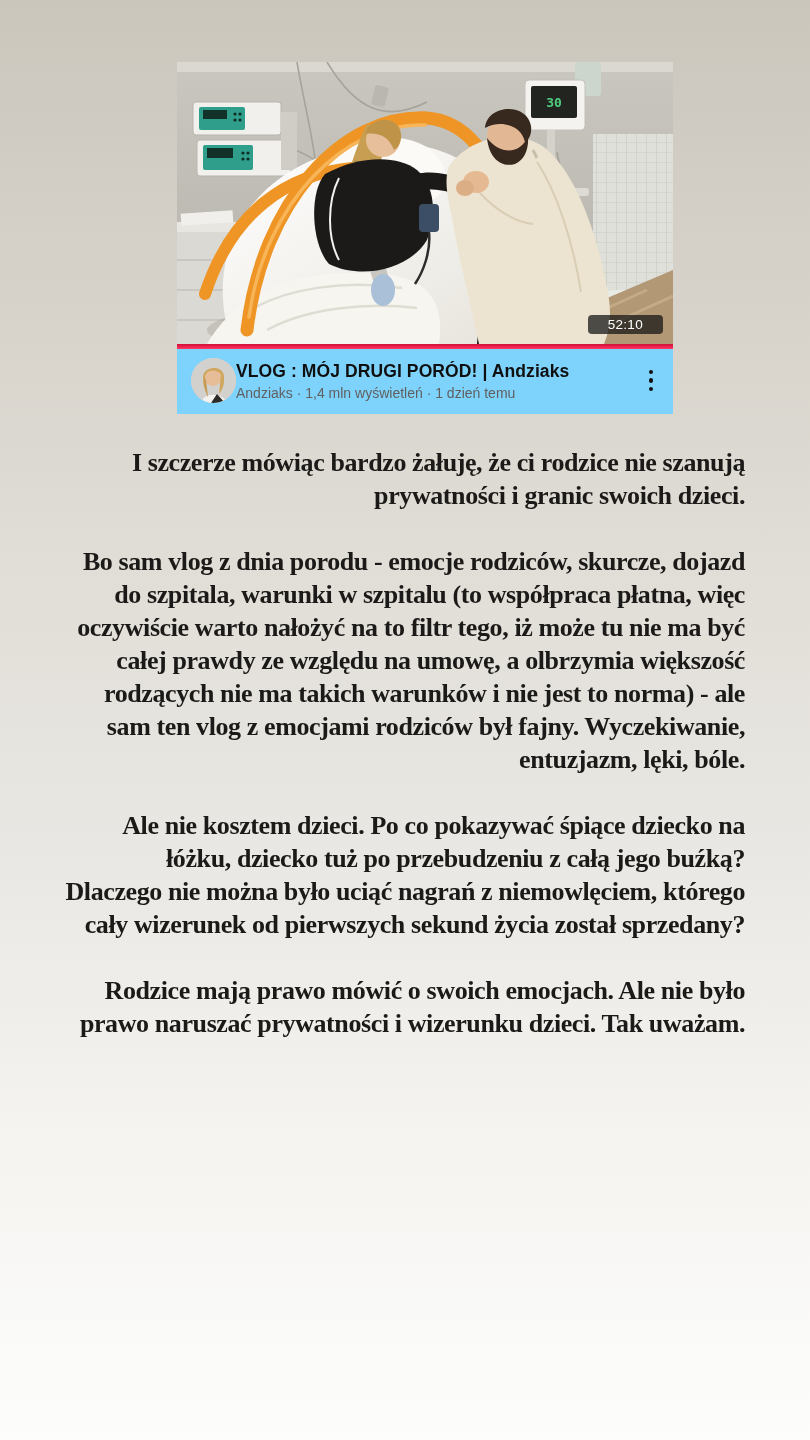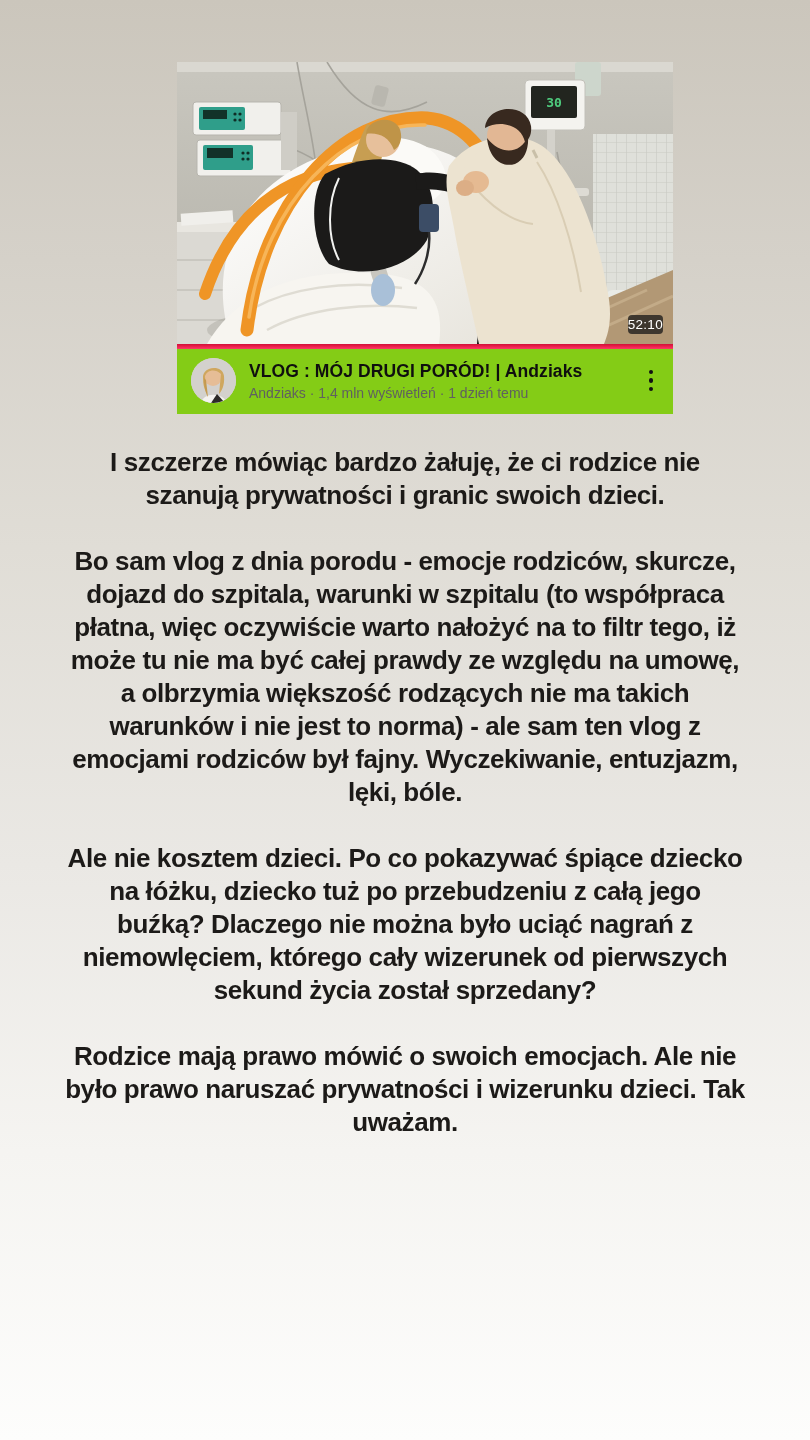--- a/index.html
+++ b/index.html
@@ -12,41 +12,41 @@
   .video-card{
     position:absolute;left:177px;top:62px;width:496px;
     background:#ffffff;
   }
   .thumb-wrap{position:relative;width:496px;height:282px;overflow:hidden;background:#bdbab1;}
   .thumb-wrap svg{display:block;}
   .duration-badge{
     position:absolute;right:10px;bottom:10px;
     background:rgba(22,22,22,.74);color:#fff;
     font-size:13.5px;font-weight:500;letter-spacing:.3px;
-    padding:3px 0;border-radius:4px;line-height:1;
+    padding:3px 20px;border-radius:4px;line-height:1;
   }
   .progress-track{width:100%;height:5px;background:#d8d8d8;position:relative;}
   .progress-fill{position:absolute;inset:0;background:linear-gradient(180deg,#cf1038,#f0224f 55%,#f53c66);}
   .info-bar{
-    display:flex;align-items:center;gap:13px;
-    padding:9px 12px 11px 14px;background:#84cc16;
+    display:flex;align-items:center;
+    padding:9px 12px 11px 14px;background:#7dd3fc;
   }
   .avatar{width:45px;height:45px;border-radius:50%;overflow:hidden;flex:0 0 45px;background:#d6d4d0;}
   .info-text{flex:1;min-width:0;display:flex;flex-direction:column;gap:3px;}
   .video-title{
     font-size:17.5px;font-weight:700;color:#0f0f0f;letter-spacing:.1px;
     white-space:nowrap;overflow:hidden;
   }
   .video-meta{font-size:14px;color:#606060;white-space:nowrap;overflow:hidden;}
   .kebab{width:20px;flex:0 0 20px;display:flex;flex-direction:column;align-items:center;gap:4px;cursor:pointer;padding:4px 0;}
   .kebab i{width:4.5px;height:4.5px;border-radius:50%;background:#111;display:block;}
   .story-text{
     position:absolute;left:65px;top:446px;width:680px;
-    font-family:Liberation Sans, sans-serif;
-    font-weight:700;color:#1c1a18;text-align:center;
+    font-family:Liberation Serif, serif;
+    font-weight:700;color:#1c1a18;text-align:right;
     font-size:26px;line-height:33px;letter-spacing:-0.4px;
   }
   .story-text p{margin:0 0 33px 0;}
 </style>
 </head>
 <body>
 
 <div class="video-card">
   <div class="thumb-wrap">
     <svg width="496" height="282" viewBox="0 0 496 282">

